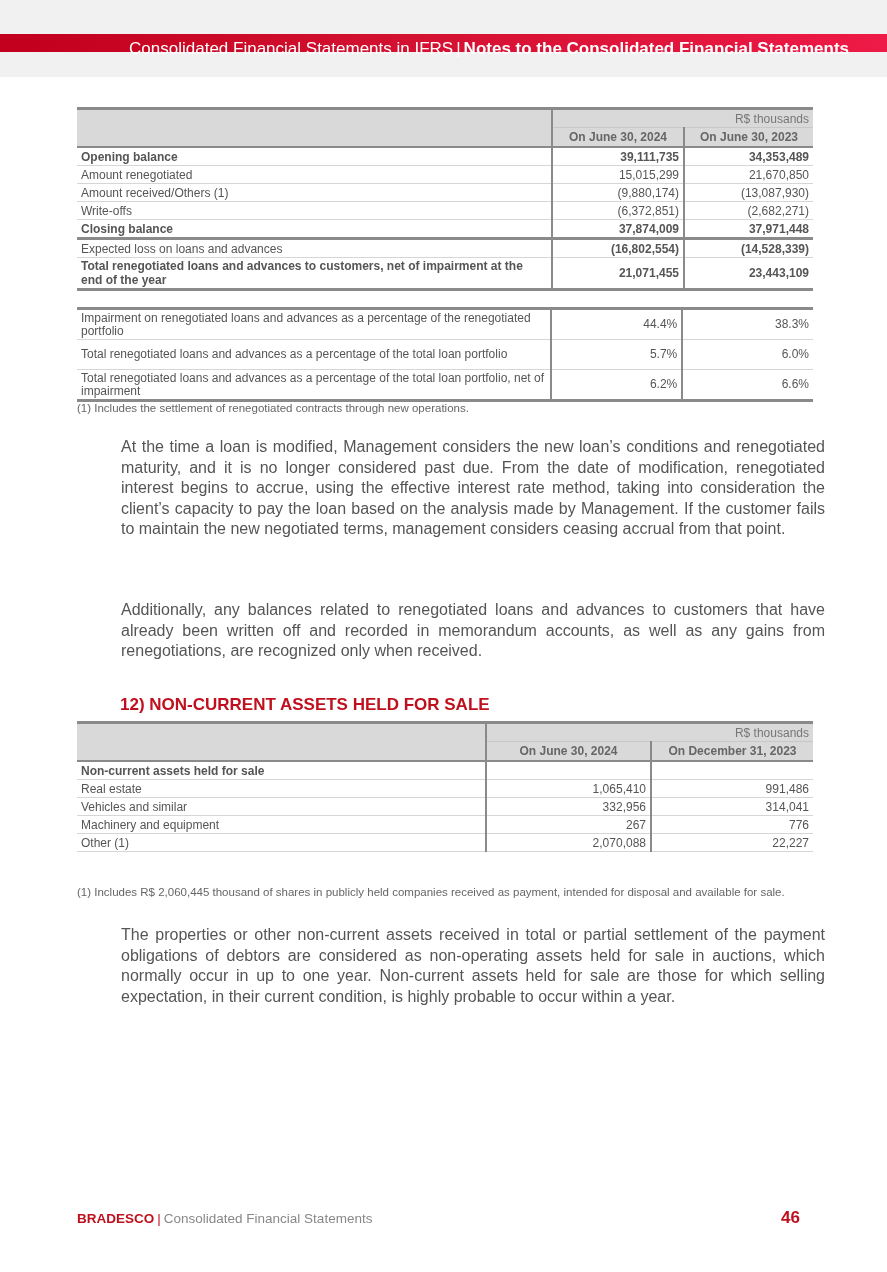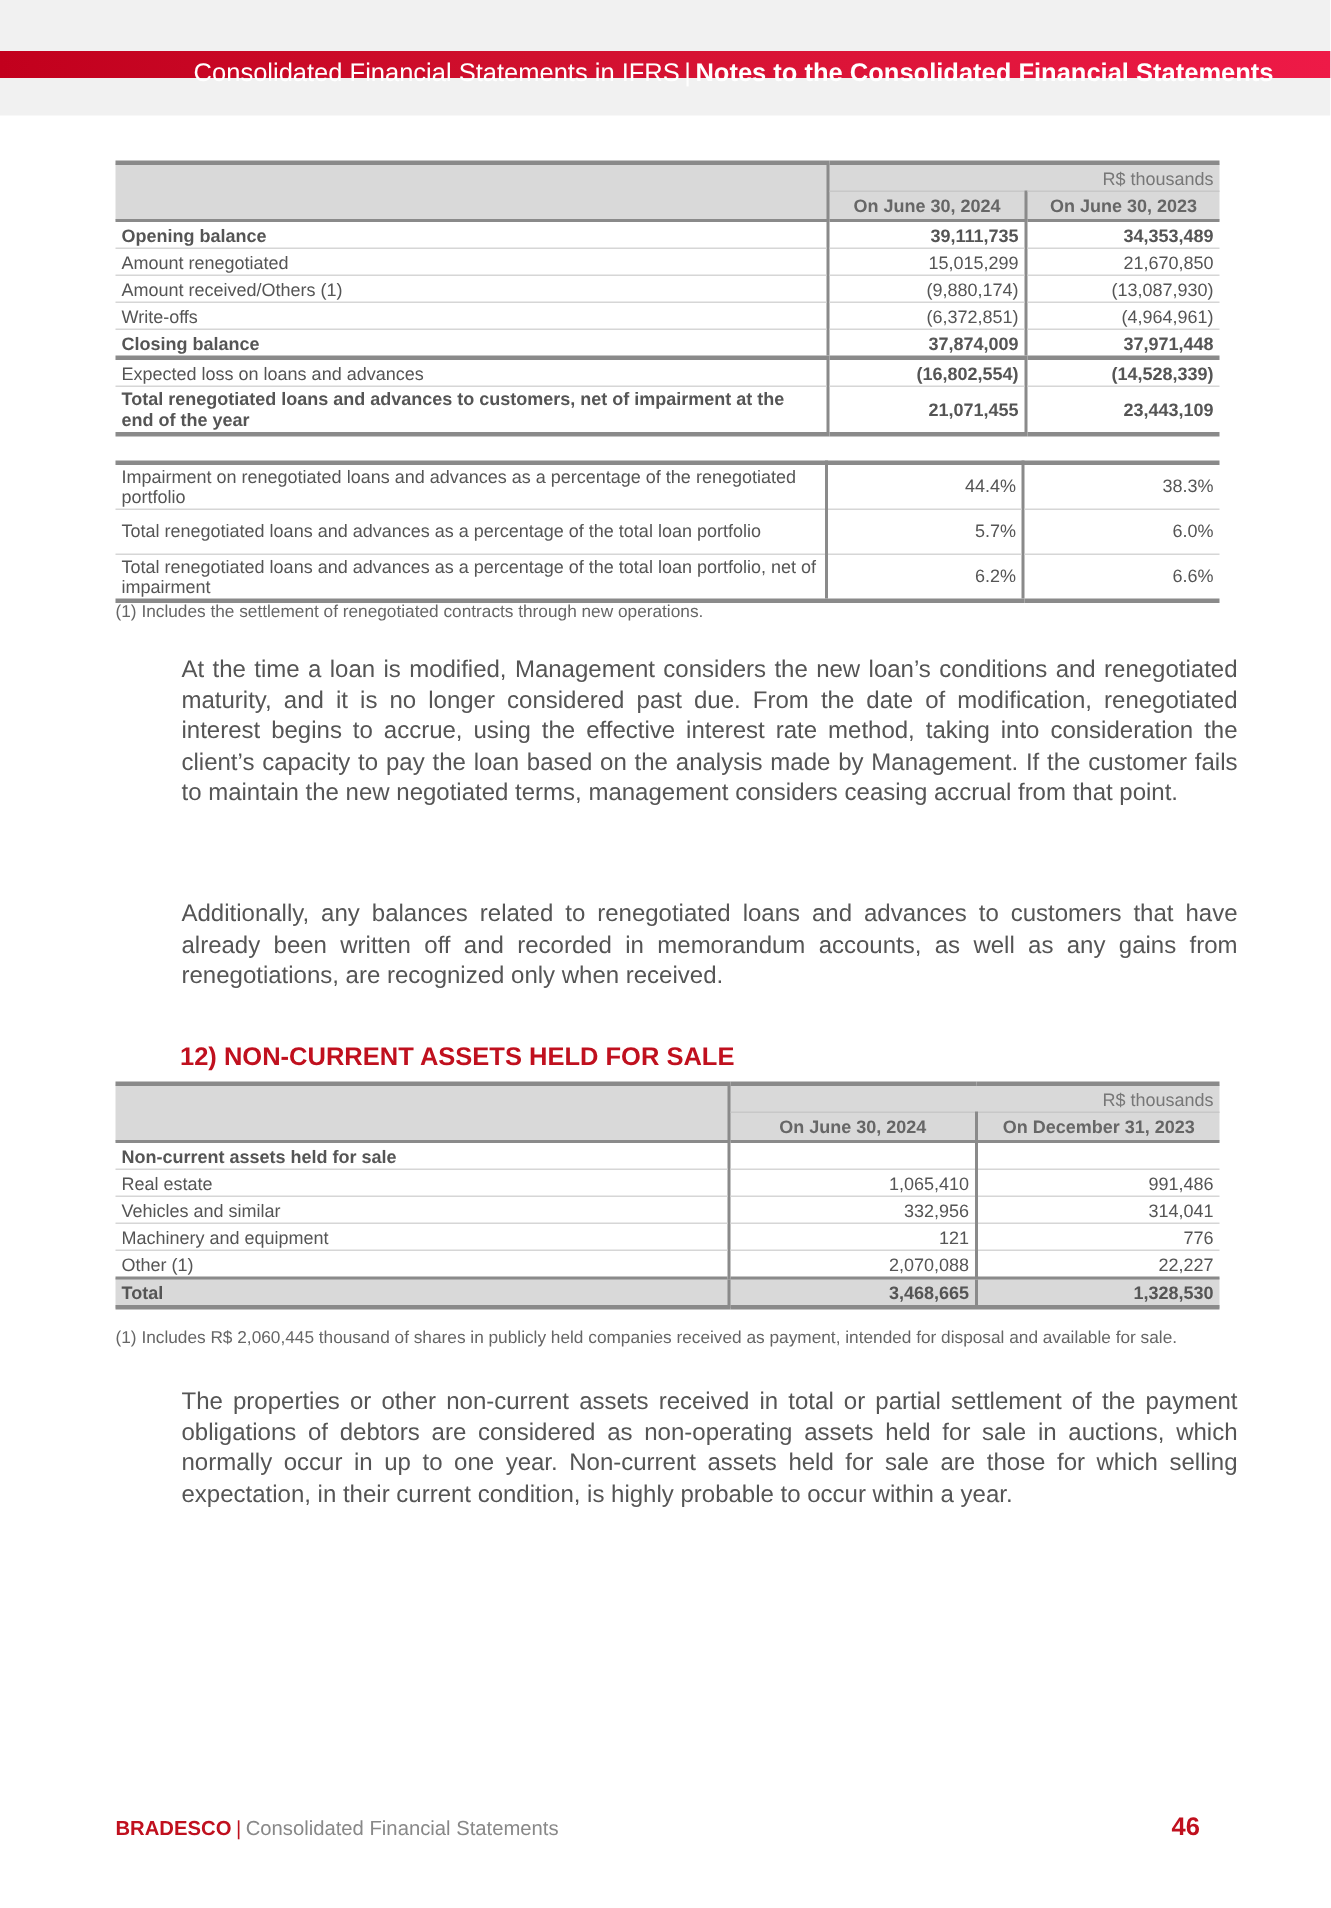--- a/index.html
+++ b/index.html
@@ -102,21 +102,21 @@
     <td class="num">21,670,850</td>
   </tr>
   <tr>
     <td>Amount received/Others (1)</td>
     <td class="num c1">(9,880,174)</td>
     <td class="num">(13,087,930)</td>
   </tr>
   <tr>
     <td>Write-offs</td>
     <td class="num c1">(6,372,851)</td>
-    <td class="num">(4,964,961)</td>
+    <td class="num">(2,682,271)</td>
   </tr>
   <tr class="bold sepb">
     <td>Closing balance</td>
     <td class="num c1">37,874,009</td>
     <td class="num">37,971,448</td>
   </tr>
   <tr>
     <td>Expected loss on loans and advances</td>
     <td class="num c1" style="font-weight:bold">(16,802,554)</td>
     <td class="num" style="font-weight:bold">(14,528,339)</td>
@@ -176,32 +176,27 @@
     <td class="num c1">1,065,410</td>
     <td class="num">991,486</td>
   </tr>
   <tr>
     <td>Vehicles and similar</td>
     <td class="num c1">332,956</td>
     <td class="num">314,041</td>
   </tr>
   <tr>
     <td>Machinery and equipment</td>
-    <td class="num c1">121</td>
+    <td class="num c1">267</td>
     <td class="num">776</td>
   </tr>
   <tr>
     <td>Other (1)</td>
     <td class="num c1">2,070,088</td>
     <td class="num">22,227</td>
-  </tr>
-  <tr class="totalg">
-    <td>Total</td>
-    <td class="num c1">3,468,665</td>
-    <td class="num">1,328,530</td>
   </tr>
 </tbody>
   </table>
 <div class="footnote" style="top:875px;margin-top:10px;">(1) Includes R$ 2,060,445 thousand of shares in publicly held companies received as payment, intended for disposal and available for sale.</div>
 
 <p class="para" style="top:925px;">The properties or other non-current assets received in total or partial settlement of the payment obligations of debtors are considered as non-operating assets held for sale in auctions, which normally occur in up to one year. Non-current assets held for sale are those for which selling expectation, in their current condition, is highly probable to occur within a year.</p>
 
 <div class="footer-left">
   <span class="brand">BRADESCO</span><span class="pipe">|</span><span>Consolidated Financial Statements</span>
 </div>

